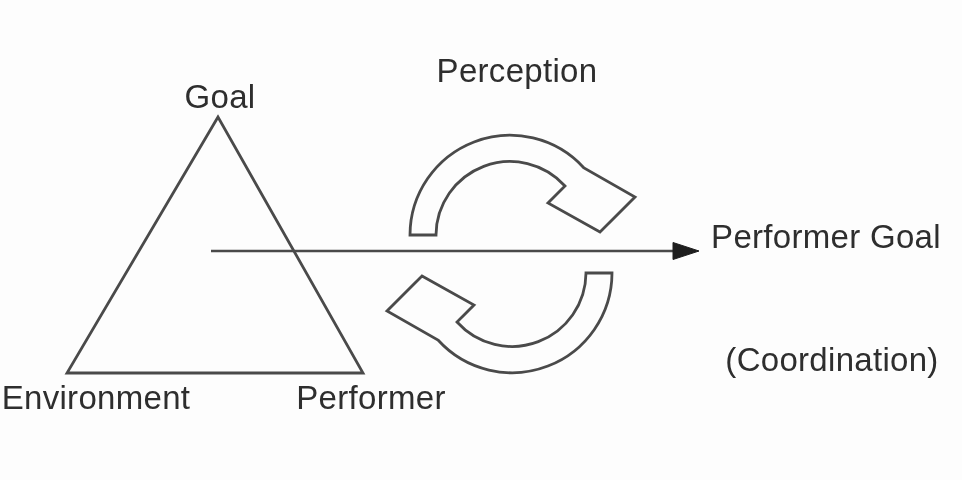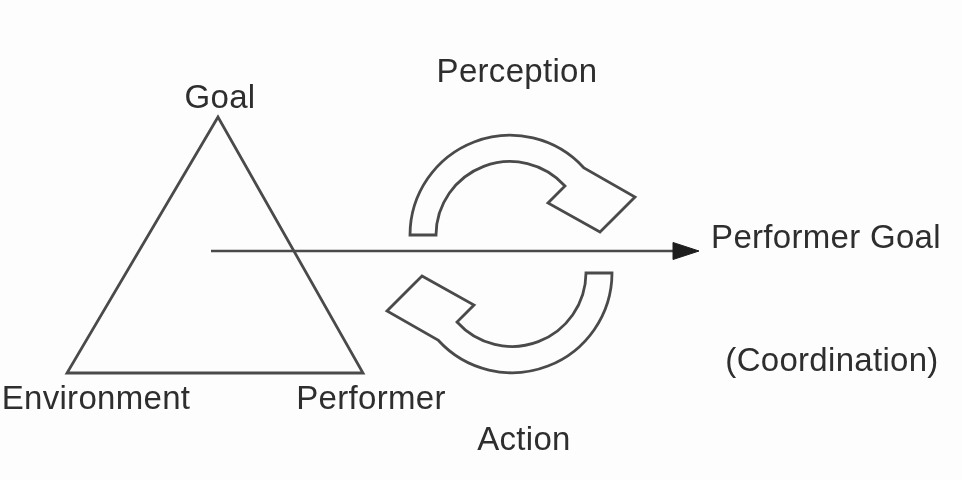--- a/index.html
+++ b/index.html
@@ -92,20 +92,19 @@
 
   <div class="label" style="left:371px; top:397px;">Performer</div>
 
   <div class="label" style="left:96px; top:397px;">Environment</div>
 
   <div class="label" style="left:517px; top:70px;">
     <span class="line">Perception</span>
   </div>
 
   <div class="label" style="left:524px; top:438px;">
-    <span class="line">Action</span>
   </div>
 
   <div class="label" style="left:826px; top:236px;">Performer Goal</div>
 
   <div class="label" style="left:832px; top:327px;margin-top:32px;">(Coordination)</div>
 
 </div>
 
 </body></html>

